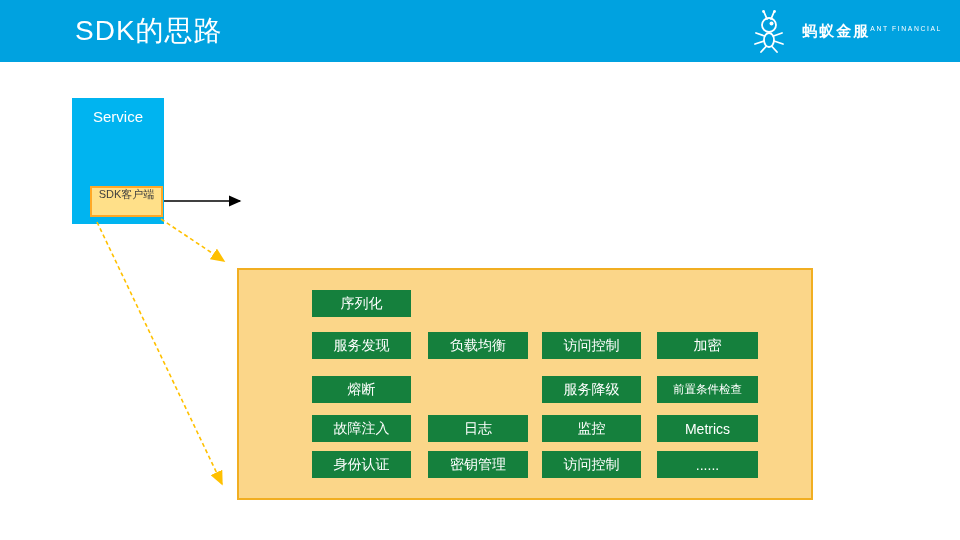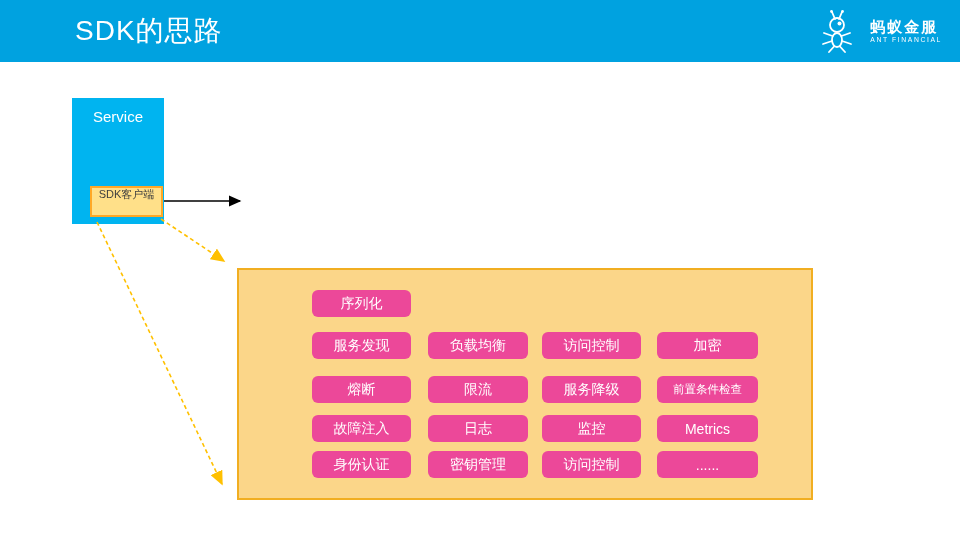--- a/index.html
+++ b/index.html
@@ -8,44 +8,44 @@
     overflow:hidden;font-family:"Liberation Sans","DejaVu Sans",sans-serif;
   }
   
   .header{position:absolute;left:0;top:0;width:960px;height:62px;background:#00A2E0;}
   .page-title{
     position:absolute;left:35px;top:50%;transform:translateY(-50%);
     color:#ffffff;font-size:28px;font-weight:300;letter-spacing:1px;white-space:nowrap;margin-left:40px;
   }
   .logo{position:absolute;right:18px;top:7px;height:48px;display:flex;align-items:center;gap:6px;color:#fff;}
   .logo svg{display:block;}
-  .logo-text{display:flex;flex-direction:column;line-height:1.05;margin-left:7px;}
+  .logo-text{display:flex;flex-direction:row;line-height:1.05;margin-left:7px;}
   .logo-brand{font-size:15px;font-weight:bold;letter-spacing:2px;}
   .logo-sub{font-size:6.8px;letter-spacing:1.6px;margin-top:2px;}
   
   .service-box{
     position:absolute;left:72px;top:98px;width:92px;height:126px;background:#00B4F0;
     color:#ffffff;font-size:15px;line-height:1.35;padding-top:9px;box-sizing:border-box;
     text-align:center;
   }
   .sdk-box{
     position:absolute;left:90px;top:186px;width:73px;height:31px;
     background:#FFE089;border:2px solid #FFA826;box-sizing:border-box;
     color:#3f3f3f;font-size:11px;line-height:1.2;text-align:center;
     display:flex;flex-direction:row;justify-content:center;
   }
   
   .panel{
     position:absolute;left:237px;top:268px;width:576px;height:232px;
     background:#FBD689;border:2px solid #F1AE21;box-sizing:border-box;
   }
   .btn{
-    position:absolute;height:27px;background:#ec4899;color:#ffffff;
+    position:absolute;height:27px;background:#15803d;color:#ffffff;
     display:flex;align-items:center;justify-content:center;
-    font-size:14px;white-space:nowrap;border-radius:6px;
+    font-size:14px;white-space:nowrap;
   }
   .btn.small{font-size:11.5px;}
   .r1{top:290px}.r2{top:332px}.r3{top:376px}.r4{top:415px}.r5{top:451px}
   .c1{left:312px;width:99px}.c2{left:428px;width:100px}.c3{left:542px;width:99px}.c4{left:657px;width:101px}
   
   .overlay{position:absolute;left:0;top:0;width:960px;height:540px;pointer-events:none;}
 </style>
 </head>
 <body>
 
@@ -92,21 +92,20 @@
   <div class="panel"></div>
 
   <div class="btn r1 c1">序列化</div>
 
   <div class="btn r2 c1">服务发现</div>
   <div class="btn r2 c2">负载均衡</div>
   <div class="btn r2 c3">访问控制</div>
   <div class="btn r2 c4">加密</div>
 
   <div class="btn r3 c1">熔断</div>
-  <div class="btn r3 c2">限流</div>
   <div class="btn r3 c3">服务降级</div>
   <div class="btn r3 c4 small">前置条件检查</div>
 
   <div class="btn r4 c1">故障注入</div>
   <div class="btn r4 c2">日志</div>
   <div class="btn r4 c3">监控</div>
   <div class="btn r4 c4">Metrics</div>
 
   <div class="btn r5 c1">身份认证</div>
   <div class="btn r5 c2">密钥管理</div>

